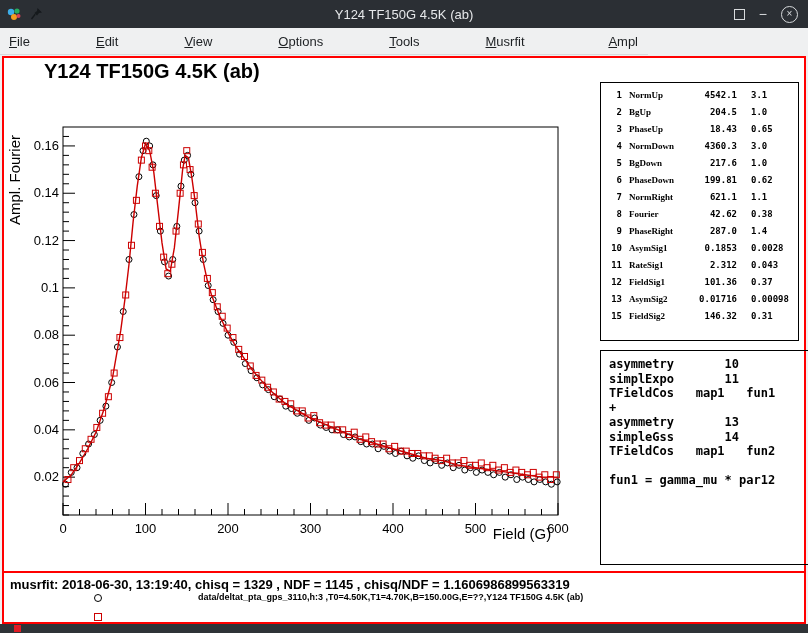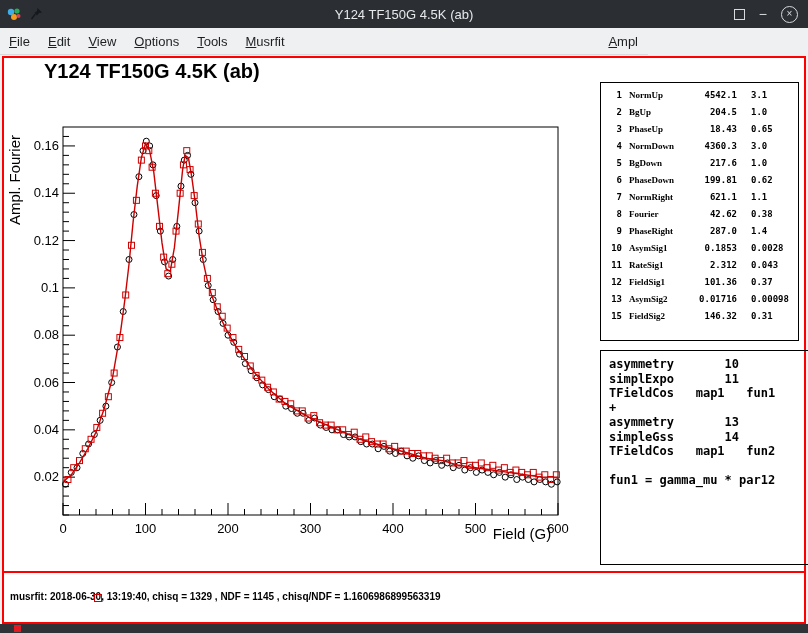--- a/index.html
+++ b/index.html
@@ -13,21 +13,21 @@
   .tb-title{position:absolute;left:50%;transform:translateX(-50%);font-size:13px;color:#e6e8ea;}
   .tb-right{margin-left:auto;display:flex;align-items:center;gap:14px;margin-right:10px;color:#d8dbdd;}
   .max-btn{width:9px;height:9px;border:1px solid #d8dbdd;display:inline-block;}
   .min-btn{font-size:14px;line-height:14px;}
   .close-btn{width:15px;height:15px;border:1px solid #d8dbdd;border-radius:50%;
              display:flex;align-items:center;justify-content:center;font-size:10px;line-height:1;}
 
   
   .menubar{position:absolute;left:0;top:28px;width:648px;height:27px;background:#eff0f1;
            border-bottom:1px solid #d8dadc;display:flex;align-items:center;
-           font-size:13px;color:#1d2023;box-sizing:border-box;}
+           font-size:13px;color:#1d2023;box-sizing:border-box;gap:48px;}
   .menu-item{display:inline-block;padding:0 9px;cursor:default;}
   .menu-item::first-letter{text-decoration:underline;}
   .menu-help{display:inline-block;margin-left:auto;padding:0 10px;}
   .menu-help::first-letter{text-decoration:underline;}
 
   
   .canvas{position:absolute;left:2px;top:56px;width:804px;height:568px;background:#ffffff;
           border:2px solid #ff0000;box-sizing:border-box;}
   .plot-title{position:absolute;left:40px;top:2px;font-size:20px;font-weight:bold;color:#000;}
   #plot-svg{position:absolute;left:0;top:0;}
@@ -46,21 +46,21 @@
 
   
   .theory-box{position:absolute;left:596px;top:292px;width:225px;height:215px;border:1px solid #000;
               box-sizing:border-box;padding:6px 0 0 8px;overflow:hidden;color:#000;}
   .t-line{white-space:pre;font-family:"DejaVu Sans Mono",monospace;font-size:12px;
           font-weight:bold;line-height:14.5px;}
 
   
   .bottom-pad{position:absolute;left:0;top:513px;width:800px;height:51px;border-top:2px solid #ff0000;
               box-sizing:border-box;background:#fff;}
-  .stats-line{position:absolute;left:6px;top:18px;font-size:10px;font-weight:bold;color:#000;}
+  .stats-line{position:absolute;left:6px;top:4px;font-size:13px;font-weight:bold;color:#000;}
   .legend-rows{position:absolute;left:0;top:16px;width:800px;}
   .legend-row{position:relative;height:19px;}
   .legend-marker{position:absolute;left:88px;top:3px;}
   .legend-label{position:absolute;left:194px;top:3px;font-size:9px;font-weight:bold;color:#000;white-space:nowrap;}
 
   
   .bottom-panel{position:absolute;left:0;top:624px;width:808px;height:9px;background:#2f3337;}
   .tray-square{position:absolute;left:14px;top:1px;width:7px;height:7px;background:#e01b24;}
 </style>
 </head>
@@ -488,20 +488,26 @@
       <div class="t-line">TFieldCos   map1   fun2</div>
       <div class="t-line"> </div>
       <div class="t-line">fun1 = gamma_mu * par12</div>
     </div>
 
   <div class="bottom-pad">
     <div class="stats-line">musrfit: 2018-06-30, 13:19:40, chisq = 1329 , NDF = 1145 , chisq/NDF = 1.1606986899563319</div>
     <div class="legend-rows" id="legend-rows">
         <div class="legend-row">
           <svg width="12" height="12" class="legend-marker">
+            <circle cx="6" cy="6" r="3.5" fill="none" stroke="#000000" stroke-width="1"></circle>
+          </svg>
+          <span class="legend-label">data/deltat_pta_gps_3110,h:3 ,T0=4.50K,T1=4.70K,B=150.00G,E=??,Y124 TF150G 4.5K (ab)</span>
+        </div>
+        <div class="legend-row">
+          <svg width="12" height="12" class="legend-marker">
             <rect x="2.5" y="2.5" width="7" height="7" fill="none" stroke="#cc0000" stroke-width="1"></rect>
           </svg>
         </div>
       </div>
   </div>
 </div>
 
 <div class="bottom-panel">
   <span class="tray-square"></span>
 </div>

